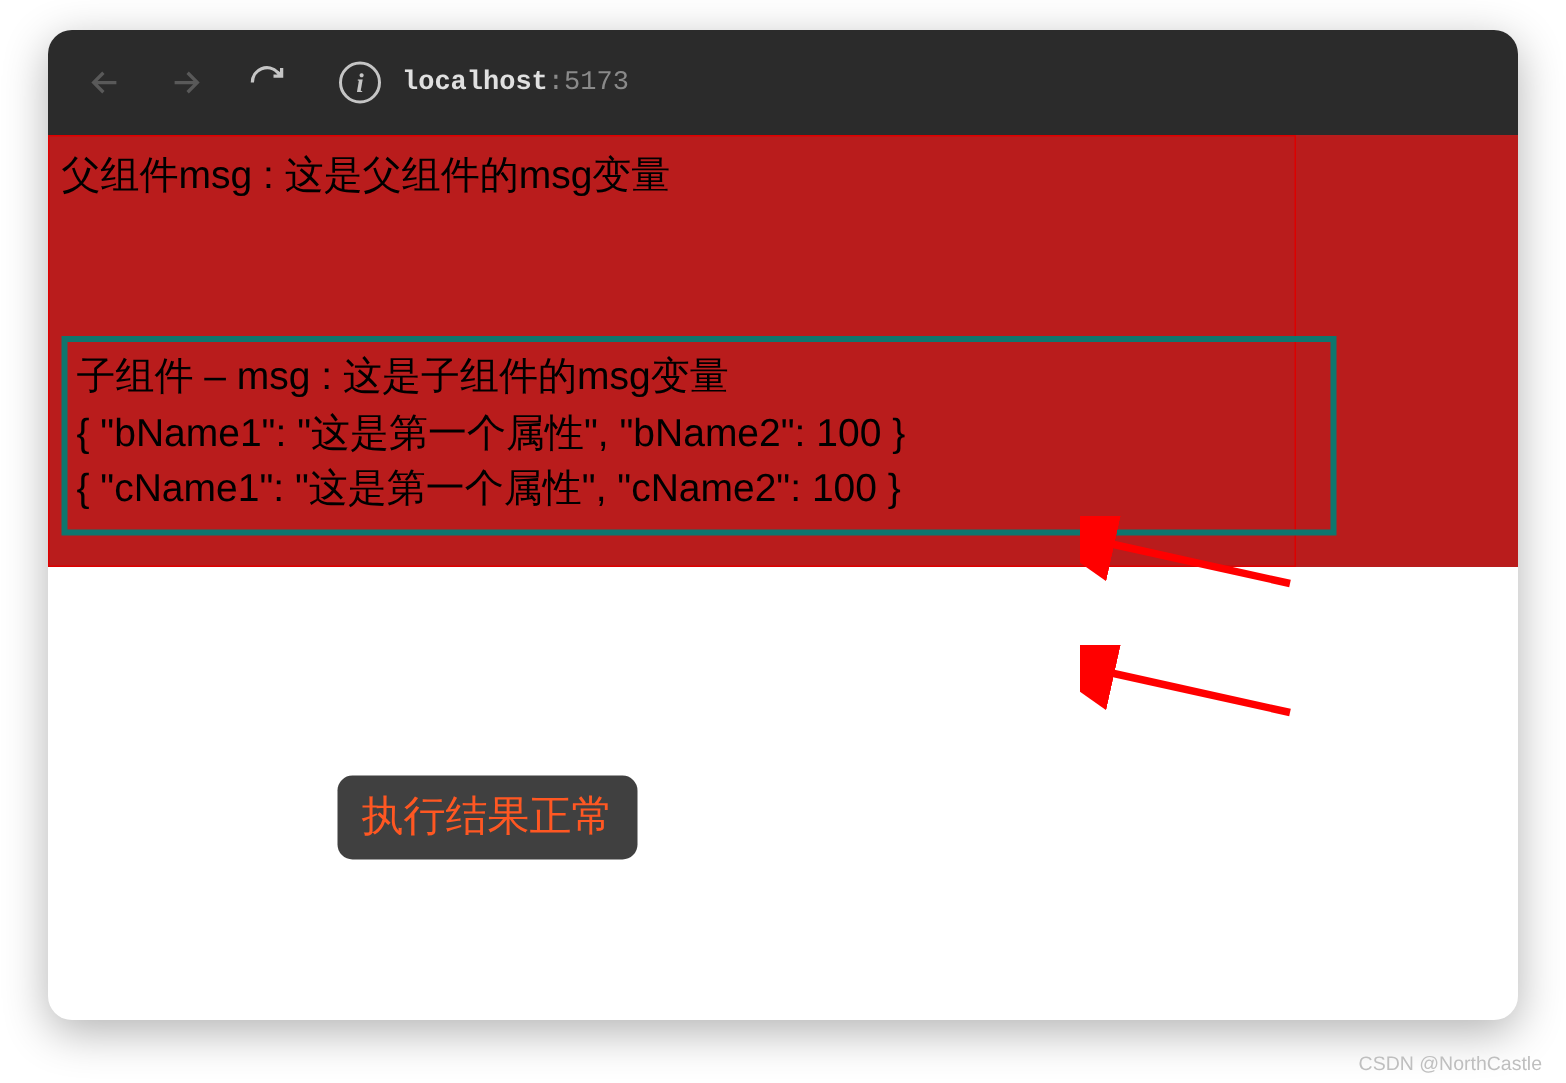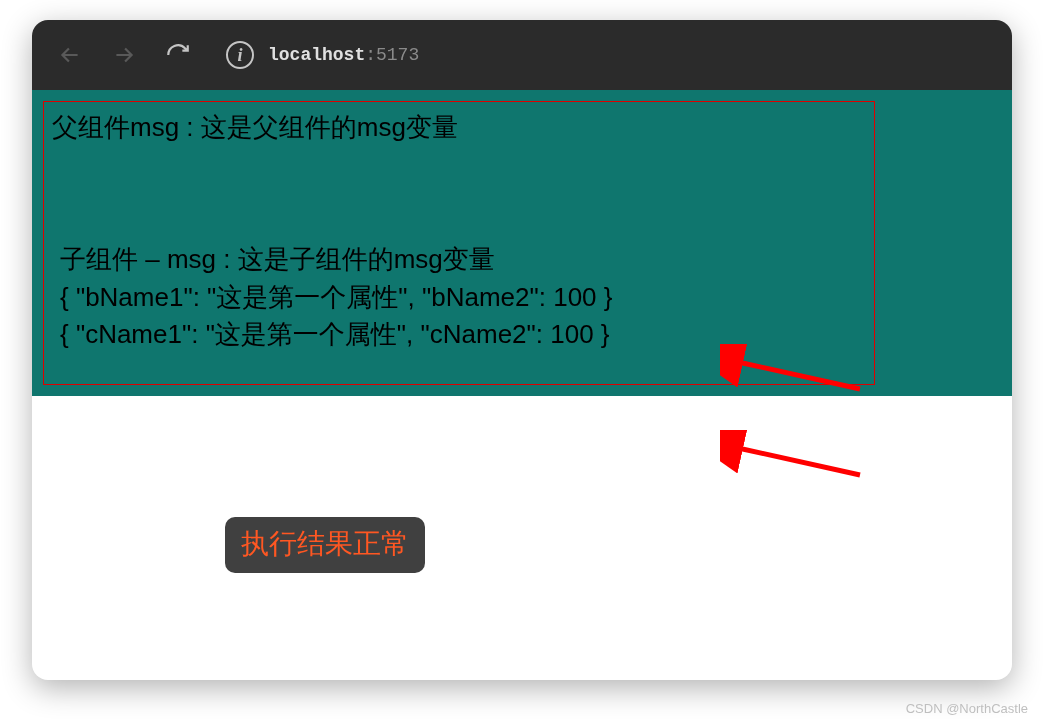--- a/index.html
+++ b/index.html
@@ -76,39 +76,39 @@
       font-size: 18px;
       color: #e0e0e0;
       font-weight: 600;
       font-family: Liberation Mono, monospace;
     }
     .url .port {
       color: #8a8a8a;
       font-weight: 500;
     }
     .content {
-      background: #0f766e;
-      padding: 11px;
+      background: #b91c1c;
+      padding: 0;
     }
     .parent-box {
       border: 1px solid #d00;
       margin: 0;
       padding: 8px 8px 20px 8px;
       width: 832px;
       box-sizing: border-box;
     }
     .parent-title {
       font-size: 26px;
       color: #000;
       margin-bottom: 90px;
     }
     .child-box {
-      border: 2px solid #0f766e;
+      border: 4px solid #0f766e;
       padding: 4px 6px 8px 6px;
-      width: 705px;
+      width: 850px;
       box-sizing: border-box;
     }
     .child-line {
       font-size: 26px;
       color: #000;
       line-height: 1.45;
     }
     .result-badge {
       position: absolute;
       top: 517px;

